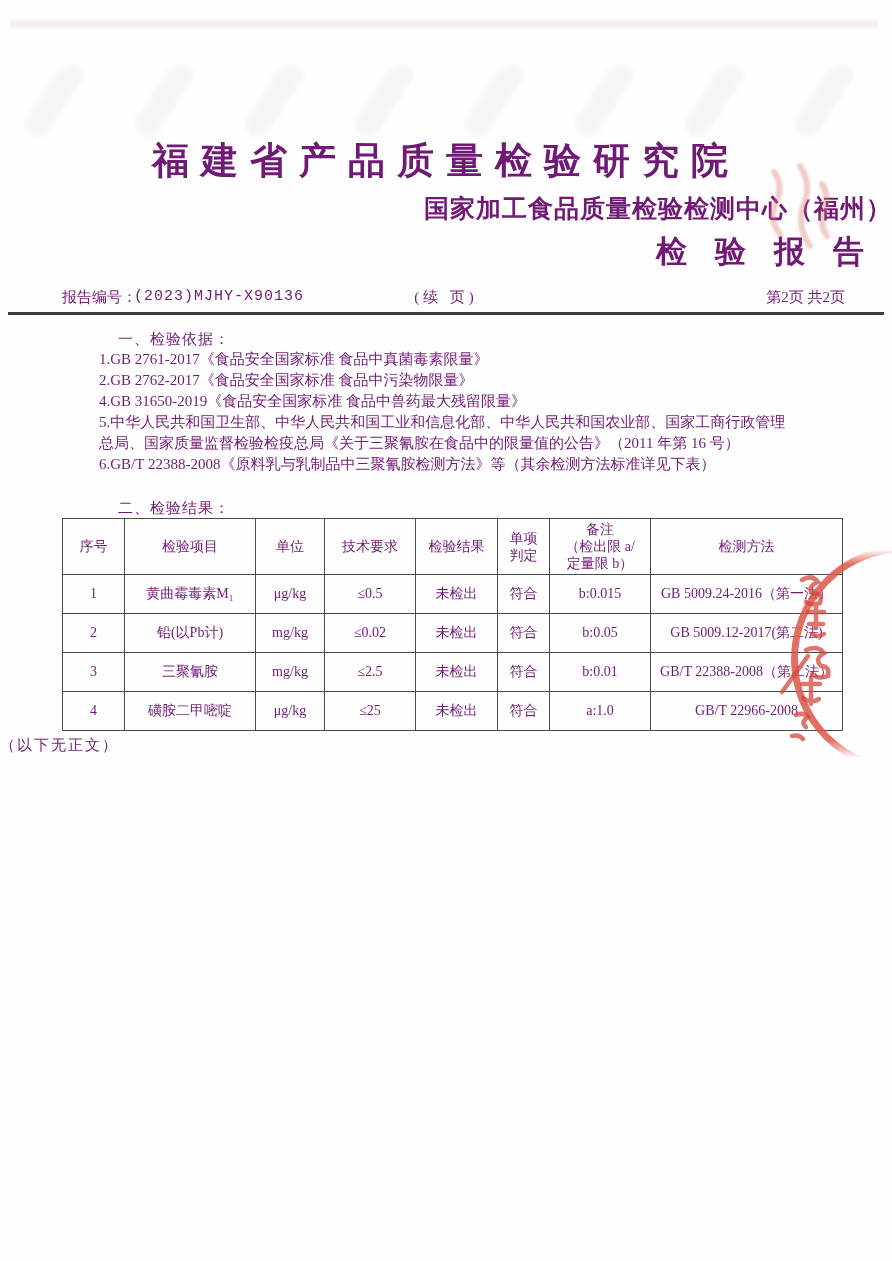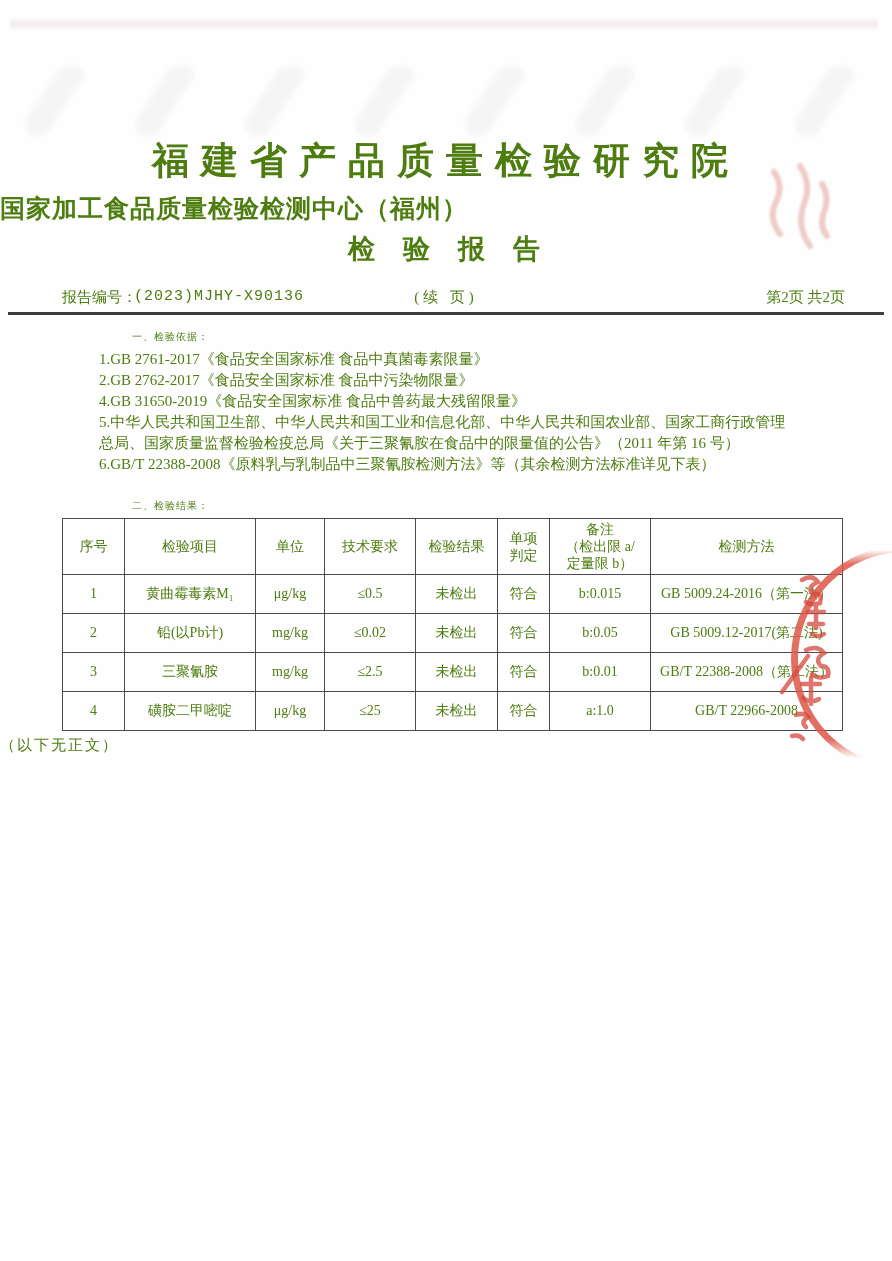--- a/index.html
+++ b/index.html
@@ -1,42 +1,42 @@
 <!DOCTYPE html>
 <html><head>
 <meta charset="utf-8">
 <style>
   html,body{margin:0;padding:0;background:#e8e8e8;}
   .page{
     position:relative;width:892px;height:1261px;margin:0 auto;
     background:#fefefe;overflow:hidden;
     font-family:"Liberation Serif","DejaVu Serif",serif;
-    color:#4d7c0f;
+    color:#701a75;
   }
   
   .wm-streak{position:absolute;left:10px;top:20px;width:868px;height:8px;
     background:#ecd9d9;opacity:.45;filter:blur(1.5px);}
   .wm{position:absolute;top:70px;width:68px;height:62px;opacity:.07;filter:blur(2px);
     transform:rotate(-12deg);border-radius:10px;
     background:linear-gradient(135deg,transparent 34%,#9b9391 34%,#8f8a88 62%,transparent 62%);}
   
   .org-title{position:absolute;left:0;right:0;top:136px;text-align:center;
     font-size:37px;font-weight:bold;letter-spacing:12px;white-space:nowrap;}
-  .center-title{position:absolute;left:0;right:0;top:192px;text-align:left;
+  .center-title{position:absolute;left:0;right:0;top:192px;text-align:right;
     font-size:25px;font-weight:bold;letter-spacing:1px;white-space:nowrap;}
-  .report-title{position:absolute;left:24px;right:0;top:231px;text-align:center;
-    font-size:27px;font-weight:bold;letter-spacing:28px;white-space:nowrap;font-family:Liberation Mono, monospace;}
+  .report-title{position:absolute;left:24px;right:0;top:231px;text-align:right;
+    font-size:31px;font-weight:bold;letter-spacing:28px;white-space:nowrap;font-family:Liberation Mono, monospace;}
   .meta{position:absolute;left:0;right:0;top:288px;height:20px;font-size:15px;}
   .meta .lbl{position:absolute;left:62px;}
   .meta .no{position:absolute;left:134px;font-family:"Liberation Mono","DejaVu Sans Mono",monospace;letter-spacing:1px;}
   .meta .cont{position:absolute;left:0;right:0;text-align:center;letter-spacing:4px;}
   .meta .pg{position:absolute;right:47px;}
   .rule{position:absolute;left:8px;top:312px;width:876px;height:3px;background:#3d3d3d;}
   
-  .sec-head{position:absolute;left:132px;font-size:10px;letter-spacing:1px;}
+  .sec-head{position:absolute;left:118px;font-size:15px;letter-spacing:1px;}
   .basis-list{position:absolute;left:99px;top:349px;width:700px;font-size:15px;line-height:21px;}
   .basis-list div{margin:0;}
   .footer-note{position:absolute;left:0;right:0;top:736px;
     font-size:15px;letter-spacing:2px;}
   
   table.results{position:absolute;left:62px;top:518px;width:780px;
     border-collapse:collapse;table-layout:fixed;font-size:14px;}
   table.results th,table.results td{
     border:1px solid #4a4a4a;text-align:center;vertical-align:middle;
     padding:2px 3px;font-weight:normal;overflow:hidden;}

